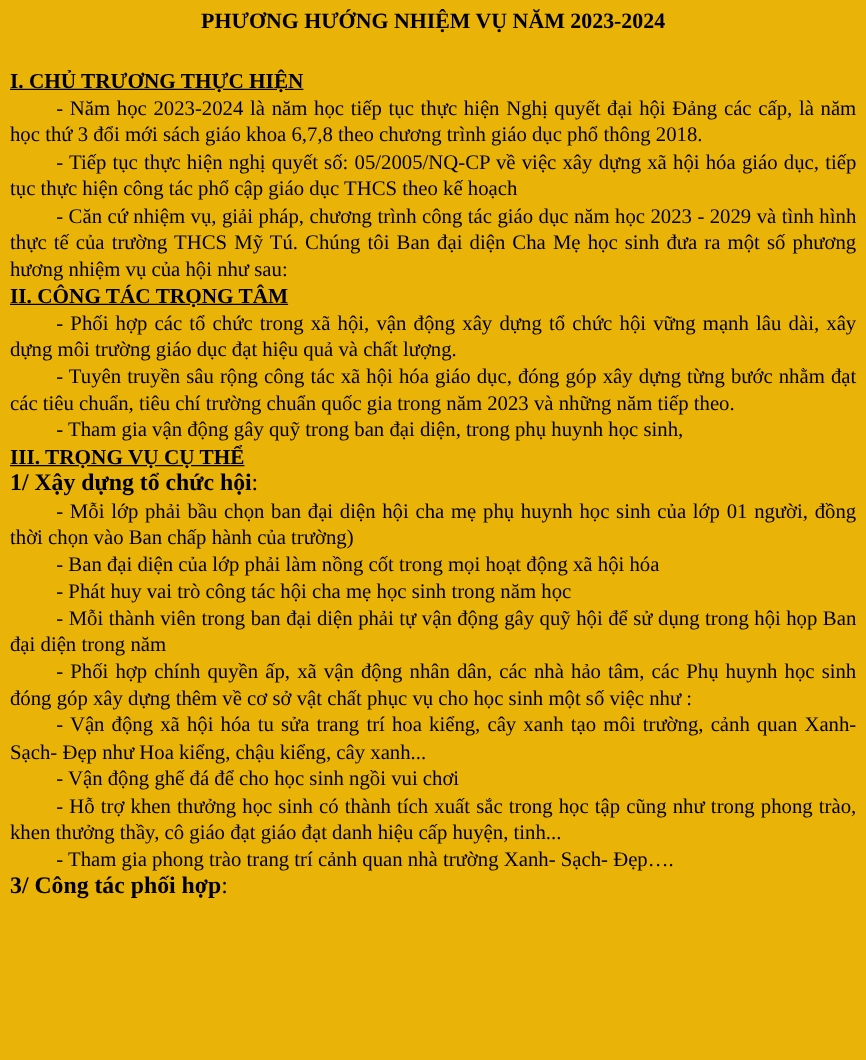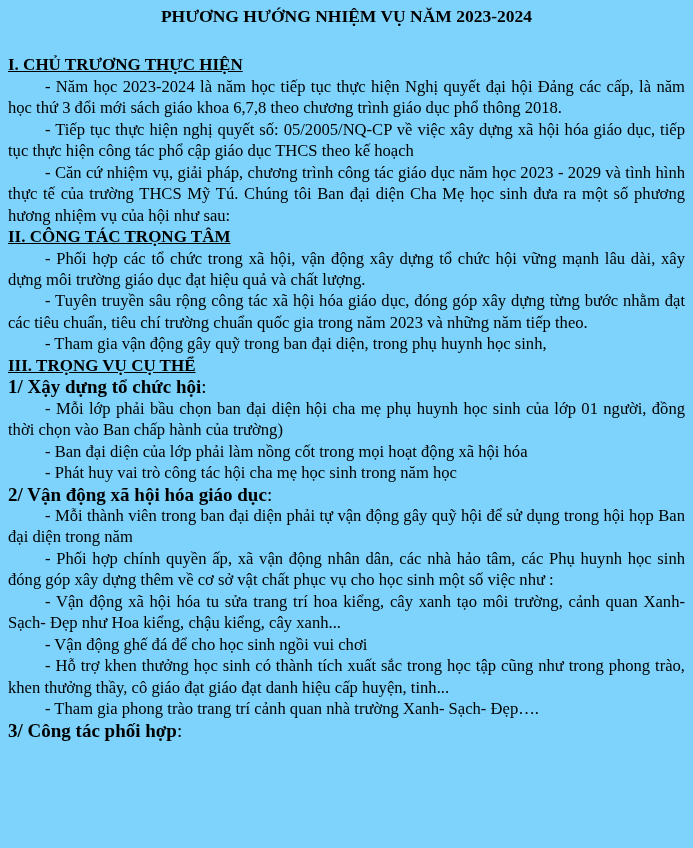--- a/index.html
+++ b/index.html
@@ -5,21 +5,21 @@
   html, body {
     margin: 0;
     padding: 0;
     background: #ffffff;
   }
   .page {
     box-sizing: border-box;
     width: 693px;
     height: 848px;
     padding: 6px 8px 0 8px;
-    background: #7dd3fc;
+    background: #eab308;
     color: #000000;
     font-family: "Liberation Serif", "DejaVu Serif", serif;
     font-size: 16.6px;
     line-height: 21.45px;
     overflow: hidden;
   }
   .doc-title {
     text-align: center;
     font-weight: bold;
     font-size: 17.5px;
@@ -62,21 +62,20 @@
   <div class="para">- Tuyên truyền sâu rộng công tác xã hội hóa giáo dục, đóng góp xây dựng từng bước nhằm đạt các tiêu chuẩn, tiêu chí trường chuẩn quốc gia trong năm 2023 và những năm tiếp theo.</div>
   <div class="para">- Tham gia vận động gây quỹ trong ban đại diện, trong phụ huynh học sinh,</div>
 
   <div class="heading">III. TRỌNG VỤ CỤ THỂ</div>
 
   <div class="subheading"><span>1/ Xậy dựng tổ chức hội</span><span class="colon">:</span></div>
   <div class="para">- Mỗi lớp phải bầu chọn ban đại diện hội cha mẹ phụ huynh học sinh của lớp 01 người, đồng thời chọn vào Ban chấp hành của trường)</div>
   <div class="para">- Ban đại diện của lớp phải làm nồng cốt trong mọi hoạt động xã hội hóa</div>
   <div class="para">- Phát huy vai trò công tác hội cha mẹ học sinh trong năm học</div>
 
-  <div class="subheading"><span>2/ Vận động xã hội hóa giáo dục</span><span class="colon">:</span></div>
   <div class="para">- Mỗi thành viên trong ban đại diện phải tự vận động gây quỹ hội để sử dụng trong hội họp Ban đại diện trong năm</div>
   <div class="para">- Phối hợp chính quyền ấp, xã vận động nhân dân, các nhà hảo tâm, các Phụ huynh học sinh đóng góp xây dựng thêm về cơ sở vật chất phục vụ cho học sinh một số việc như :</div>
   <div class="para">- Vận động xã hội hóa tu sửa trang trí hoa kiểng, cây xanh tạo môi trường, cảnh quan Xanh- Sạch- Đẹp như Hoa kiểng, chậu kiểng, cây xanh...</div>
   <div class="para">- Vận động ghế đá để cho học sinh ngồi vui chơi</div>
   <div class="para">- Hỗ trợ khen thưởng học sinh có thành tích xuất sắc trong học tập cũng như trong phong trào, khen thưởng thầy, cô giáo đạt giáo đạt danh hiệu cấp huyện, tinh...</div>
   <div class="para">- Tham gia phong trào trang trí cảnh quan nhà trường Xanh- Sạch- Đẹp….</div>
 
   <div class="subheading"><span>3/ Công tác phối hợp</span><span class="colon">:</span></div>
 
 </div>

